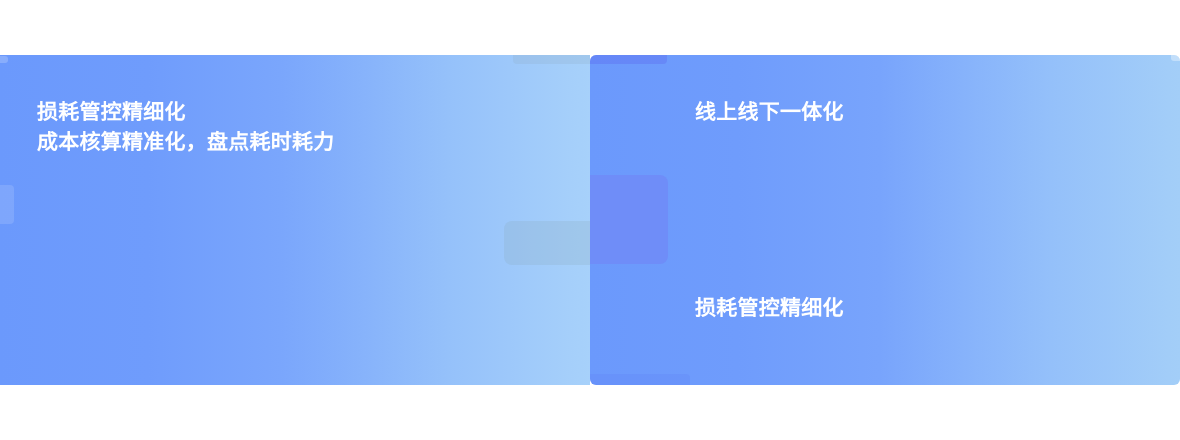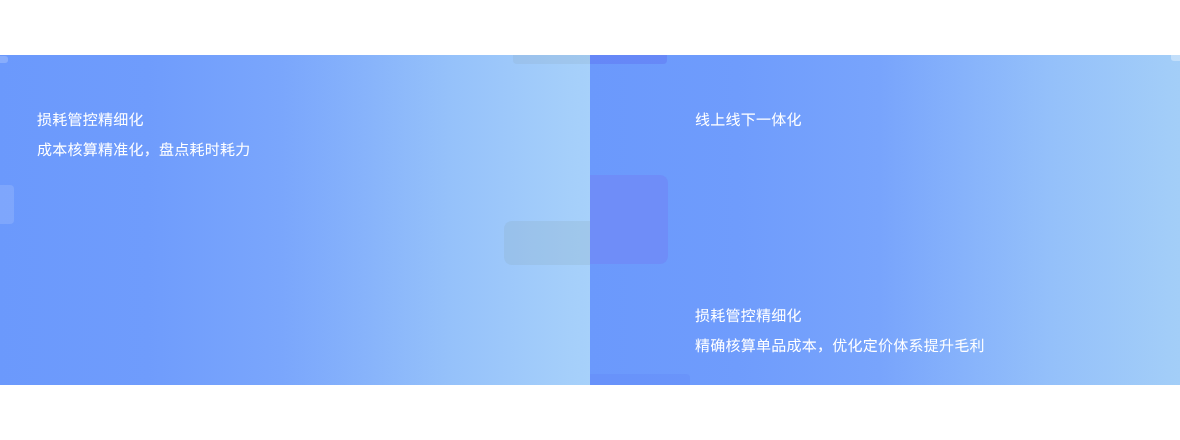--- a/index.html
+++ b/index.html
@@ -31,30 +31,30 @@
   }
   .panel.left {
     background: linear-gradient(90deg,
       #6b99fc 0%, #6f9cfc 25%, #7aa6fc 47.5%,
       #88b4fb 63%, #95c1fa 76%, #a5cffa 96.6%, #a7d1fa 100%);
   }
   .panel.right {
     background: linear-gradient(90deg,
       #6b99fc 0%, #6f9cfc 25%, #78a4fc 49%,
       #87b3fb 64%, #94c0fa 78%, #a2cdf8 98%, #a3cef8 100%);
+    border-radius: 6px;
   }
   .feature {
     position: absolute;
     color: #ffffff;
-    font-size: 15px;
+    font-size: 21px;
     line-height: 30px;
-    font-weight: 400;
+    font-weight: 700;
     letter-spacing: 0.25px;
     white-space: nowrap;
-    margin-top: 8px;
   }
   .feature .title { display: block; }
   .feature .desc  { display: block; }
   
   .deco { position: absolute; }
   .deco.chip-top-left {
     left: 0; top: 1px; width: 8px; height: 7px;
     background: rgba(255,255,255,0.20);
     border-radius: 0 3px 3px 0;
   }
@@ -120,18 +120,17 @@
       <div class="deco rect-right-seam"></div>
       <div class="deco chip-bottom-right-panel"></div>
       <div class="deco chip-top-right-corner"></div>
 
       <div class="feature" style="left:105px; top:41.5px;">
         <span class="title">线上线下一体化</span>
       </div>
 
       <div class="feature" style="left:105px; top:237.5px;">
         <span class="title">损耗管控精细化</span>
-        <span class="desc">精确核算单品成本，优化定价体系提升毛利</span>
       </div>
     </div>
 
   </div>
 </div>
 
 </body></html>

